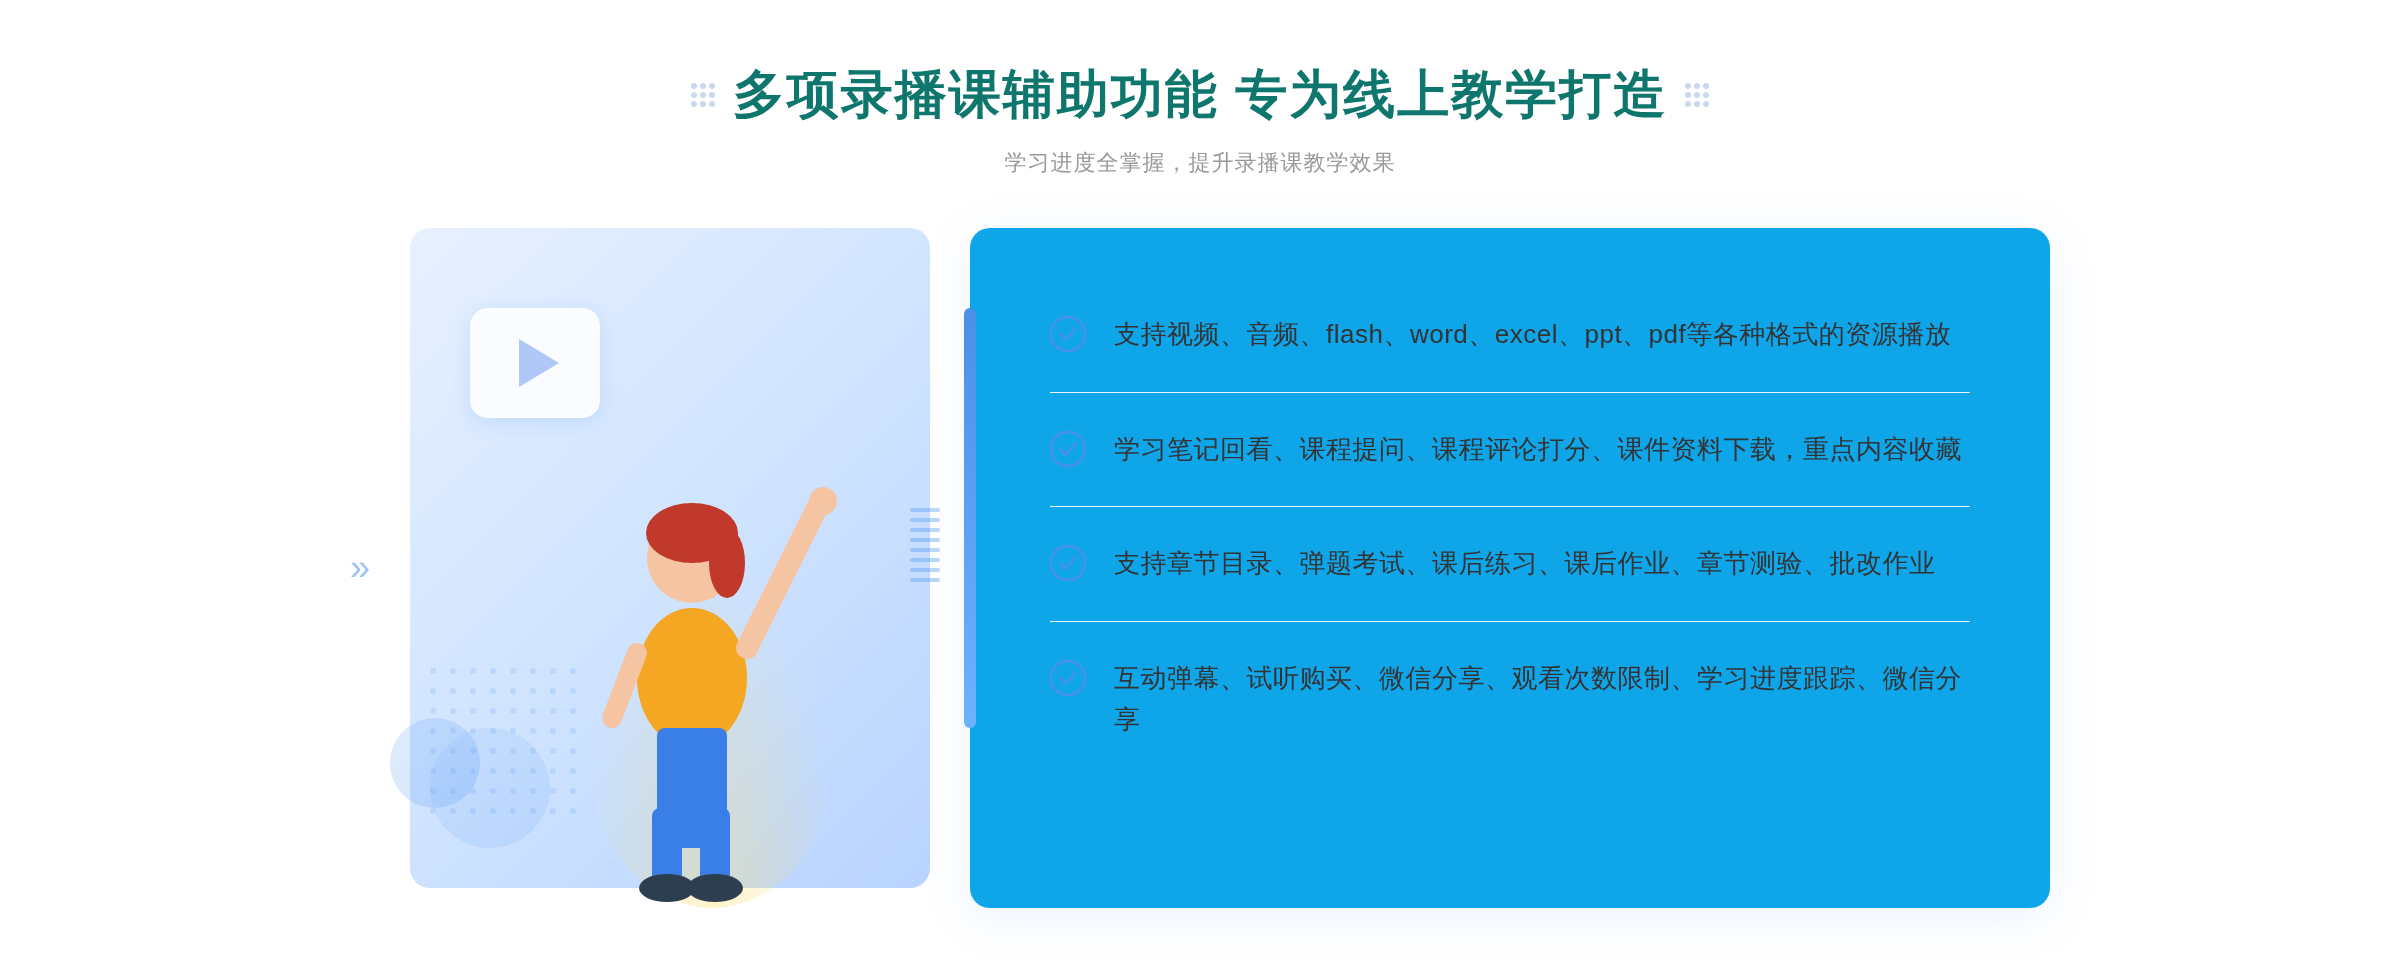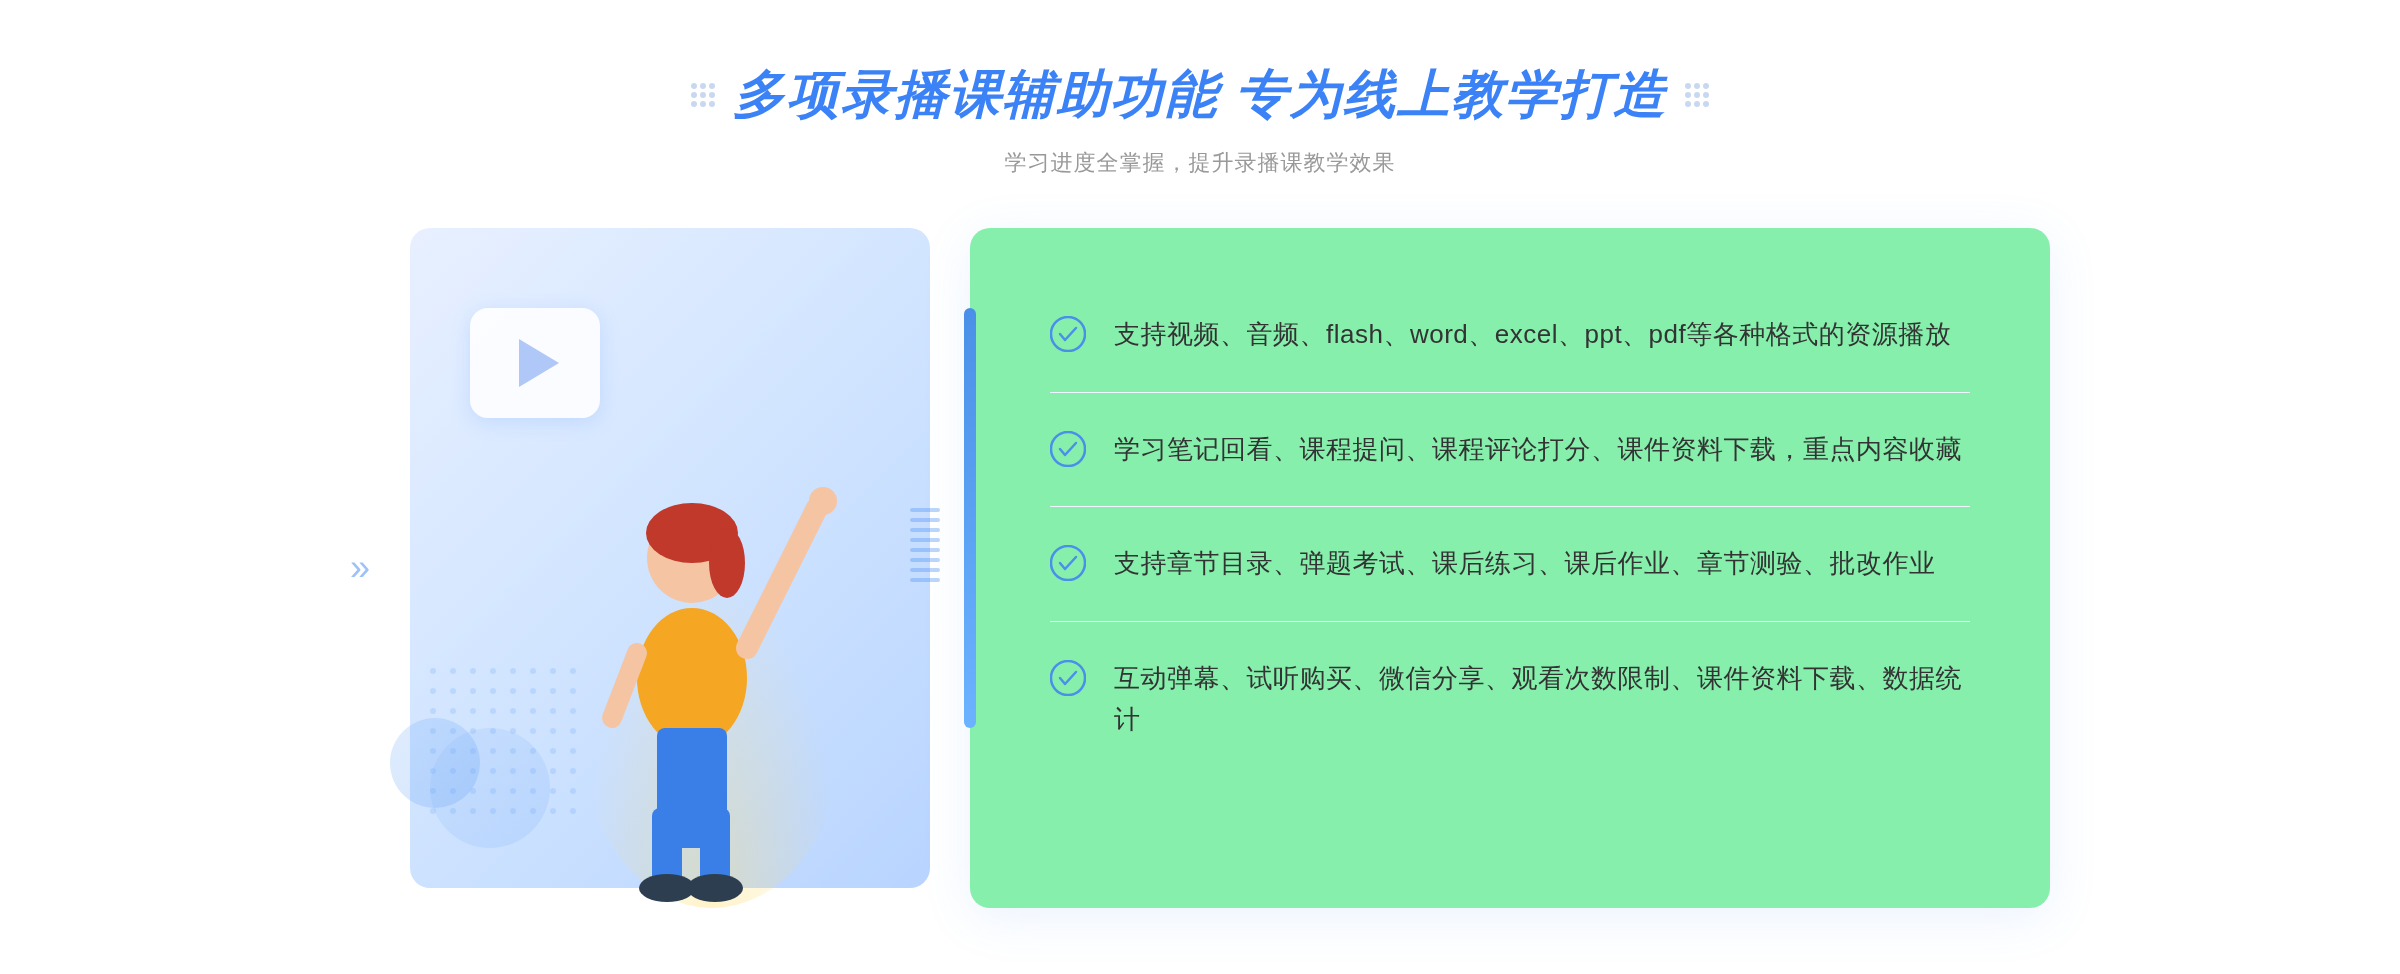--- a/index.html
+++ b/index.html
@@ -47,23 +47,22 @@
       width: 6px;
       height: 6px;
       border-radius: 50%;
       background: #c8d8f0;
       display: block;
     }
 
     .main-title {
       font-size: 52px;
       font-weight: 600;
-      color: #3b82f6;
+      color: #0f766e;
       letter-spacing: 2px;
-      font-style: italic;
     }
 
     .subtitle {
       font-size: 22px;
       color: #999999;
       letter-spacing: 1px;
     }
 
     .content-area {
       display: flex;
@@ -208,21 +207,21 @@
       bottom: 0;
       left: 50%;
       transform: translateX(-30%);
       width: 260px;
       height: 340px;
       background: radial-gradient(ellipse at 50% 100%, rgba(255,220,100,0.35) 0%, transparent 70%);
       border-radius: 50%;
     }
 
     .features-card {
-      background: #86efac;
+      background: #0ea5e9;
       border-radius: 20px;
       padding: 50px 80px;
       box-shadow: 0 10px 50px rgba(91,154,245,0.12);
       height: 100%;
     }
 
     .feature-item {
       display: flex;
       align-items: flex-start;
       gap: 28px;
@@ -458,18 +457,18 @@
       <span class="feature-text">支持章节目录、弹题考试、课后练习、课后作业、章节测验、批改作业</span>
     </div>
 
     <div class="feature-item">
       <div class="check-icon">
         <svg viewBox="0 0 36 36" xmlns="http://www.w3.org/2000/svg">
           <circle cx="18" cy="18" r="17" fill="none" stroke="#4a90e8" stroke-width="2.5"></circle>
           <polyline points="10,18 15,24 26,12" fill="none" stroke="#4a90e8" stroke-width="2.5" stroke-linecap="round" stroke-linejoin="round"></polyline>
         </svg>
       </div>
-      <span class="feature-text">互动弹幕、试听购买、微信分享、观看次数限制、课件资料下载、数据统计</span>
+      <span class="feature-text">互动弹幕、试听购买、微信分享、观看次数限制、学习进度跟踪、微信分享</span>
     </div>
 
   </div>
 
 </div>
 
 </body></html>

